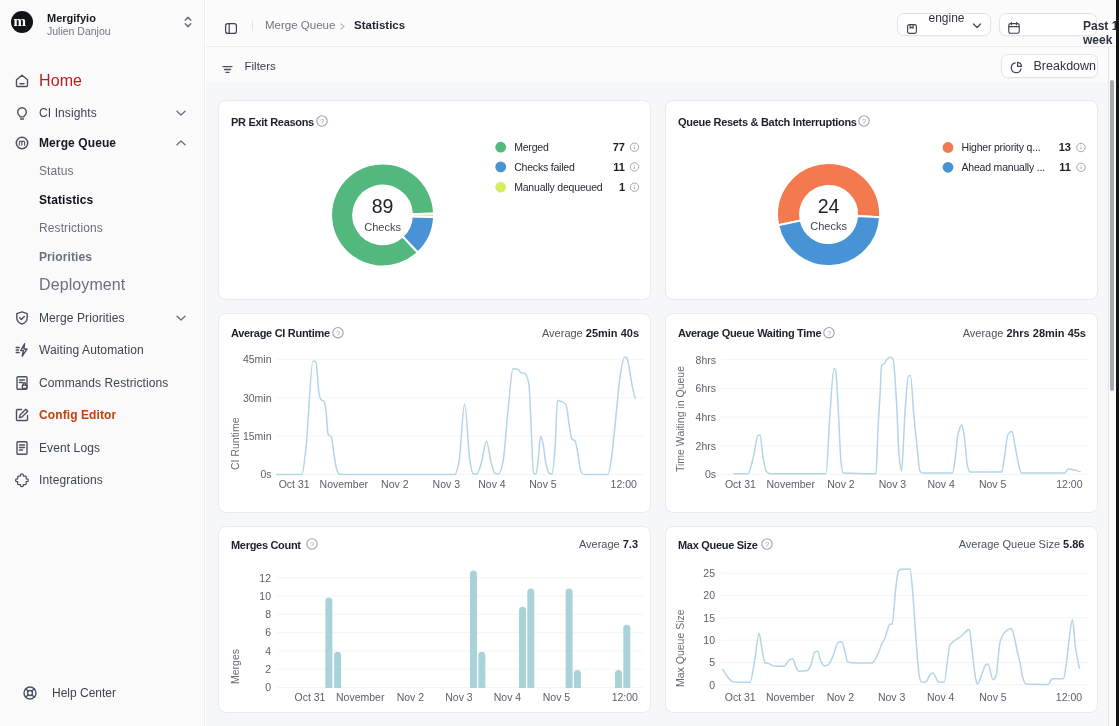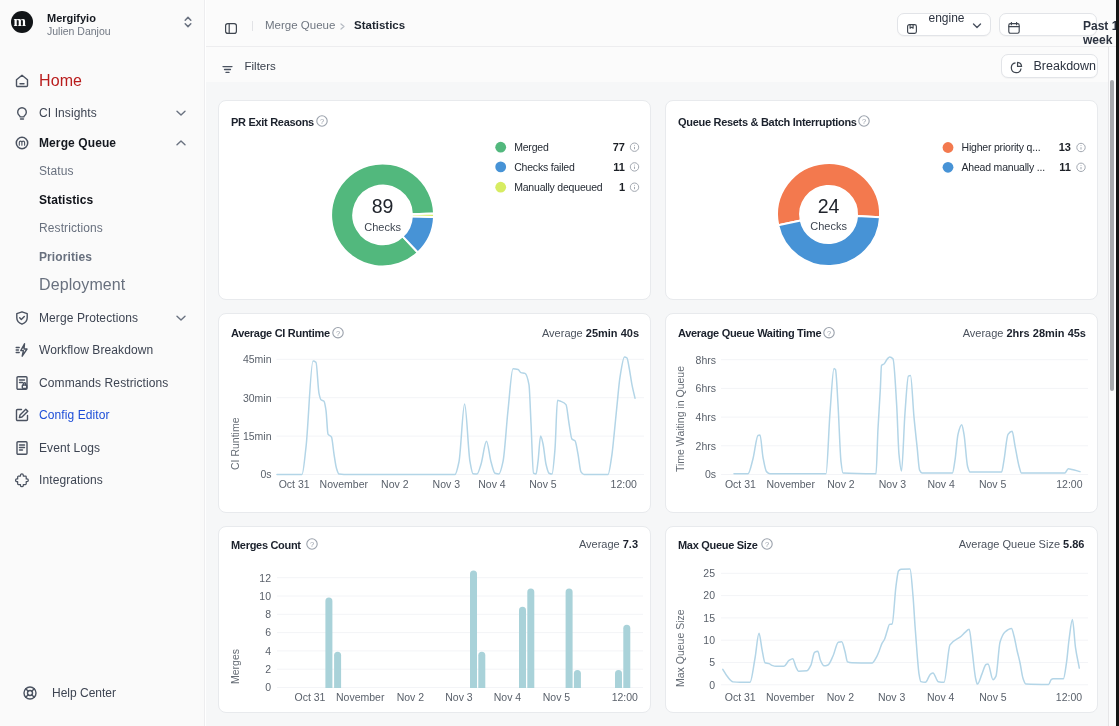--- a/index.html
+++ b/index.html
@@ -38,41 +38,41 @@
       </svg>
       <div style="position:absolute;left:39px;top:163px;font-size:12px;line-height:16px;font-weight:normal;color:#68707e;letter-spacing:0.1px">Status</div>
       <div style="position:absolute;left:39px;top:191.5px;font-size:12px;line-height:16px;font-weight:bold;color:#0f1219;letter-spacing:0.1px">Statistics</div>
       <div style="position:absolute;left:39px;top:220px;font-size:12px;line-height:16px;font-weight:normal;color:#68707e;letter-spacing:0.1px">Restrictions</div>
       <div style="position:absolute;left:39px;top:248.5px;font-size:12px;line-height:16px;font-weight:bold;color:#68707e;letter-spacing:0.1px">Priorities</div>
       <div style="position:absolute;left:39px;top:277px;font-size:16px;line-height:16px;font-weight:normal;color:#68707e;letter-spacing:0.1px">Deployment</div>
       <div style="position:absolute;left:14px;top:309.5px;width:16px;height:16px"><svg width="16" height="16" viewBox="0 0 16 16" fill="none" stroke="#4a5260" stroke-width="1.4" stroke-linecap="round" stroke-linejoin="round" xmlns="http://www.w3.org/2000/svg">
           <path d="M8 1.8 13.2 3.6v4.2c0 3.2-2.2 5.3-5.2 6.4-3-1.1-5.2-3.2-5.2-6.4V3.6z"></path>
           <path d="M5.7 7.8l1.6 1.6 3-3"></path>
         </svg></div>
-      <div style="position:absolute;left:39px;top:309.5px;font-size:12px;line-height:16px;font-weight:normal;color:#3d4452;letter-spacing:0.1px">Merge Protections</div>
+      <div style="position:absolute;left:39px;top:309.5px;font-size:12px;line-height:16px;font-weight:normal;color:#3d4452;letter-spacing:0.1px">Merge Priorities</div>
       <svg style="position:absolute;left:176px;top:313.5px" width="10" height="8" viewBox="0 0 10 8" fill="none" stroke="#6a7280" stroke-width="1.4" stroke-linecap="round" stroke-linejoin="round">
         <path d="M1 2.2 5 6 9 2.2"></path>
       </svg>
       <div style="position:absolute;left:14px;top:342px;width:16px;height:16px"><svg width="16" height="16" viewBox="0 0 16 16" fill="none" stroke="#4a5260" stroke-width="1.4" stroke-linecap="round" stroke-linejoin="round" xmlns="http://www.w3.org/2000/svg">
           <path d="M2.2 5.5h3M2.2 8h2.2M2.2 10.5h3"></path>
           <path d="M10.5 1.8 6.8 8.6h2.6l-1.2 5.6 4.8-7.2H10z"></path>
         </svg></div>
-      <div style="position:absolute;left:39px;top:342px;font-size:12px;line-height:16px;font-weight:normal;color:#3d4452;letter-spacing:0.1px">Workflow Breakdown</div>
+      <div style="position:absolute;left:39px;top:342px;font-size:12px;line-height:16px;font-weight:normal;color:#3d4452;letter-spacing:0.1px">Waiting Automation</div>
       <div style="position:absolute;left:14px;top:374.5px;width:16px;height:16px"><svg width="16" height="16" viewBox="0 0 16 16" fill="none" stroke="#4a5260" stroke-width="1.4" stroke-linecap="round" stroke-linejoin="round" xmlns="http://www.w3.org/2000/svg">
           <path d="M3 2.8a1 1 0 0 1 1-1h8a1 1 0 0 1 1 1v10.4a1 1 0 0 1-1 1H4a1 1 0 0 1-1-1z"></path>
           <path d="M5.5 5h5M5.5 7.5h3"></path>
           <rect x="8.3" y="10" width="4.4" height="3.4" rx="0.8" fill="#fafafa"></rect>
           <path d="M9.3 10v-1a1.2 1.2 0 0 1 2.4 0v1"></path>
         </svg></div>
       <div style="position:absolute;left:39px;top:374.5px;font-size:12px;line-height:16px;font-weight:normal;color:#3d4452;letter-spacing:0.1px">Commands Restrictions</div>
       <div style="position:absolute;left:14px;top:407px;width:16px;height:16px"><svg width="16" height="16" viewBox="0 0 16 16" fill="none" stroke="#4a5260" stroke-width="1.4" stroke-linecap="round" stroke-linejoin="round" xmlns="http://www.w3.org/2000/svg">
           <path d="M13.5 8.5v4a1 1 0 0 1-1 1h-9a1 1 0 0 1-1-1v-9a1 1 0 0 1 1-1h4"></path>
           <path d="M11.8 2.2l2 2L8 10l-2.6.6L6 8z"></path>
         </svg></div>
-      <div style="position:absolute;left:39px;top:407px;font-size:12px;line-height:16px;font-weight:normal;color:#1d4ed8;letter-spacing:0.1px">Config Editor</div>
+      <div style="position:absolute;left:39px;top:407px;font-size:12px;line-height:16px;font-weight:bold;color:#c2410c;letter-spacing:0.1px">Config Editor</div>
       <div style="position:absolute;left:14px;top:439.5px;width:16px;height:16px"><svg width="16" height="16" viewBox="0 0 16 16" fill="none" stroke="#4a5260" stroke-width="1.4" stroke-linecap="round" stroke-linejoin="round" xmlns="http://www.w3.org/2000/svg">
           <rect x="3" y="1.8" width="10" height="12.4" rx="1"></rect>
           <path d="M5.5 5h5M5.5 7.5h5M5.5 10h3"></path>
         </svg></div>
       <div style="position:absolute;left:39px;top:439.5px;font-size:12px;line-height:16px;font-weight:normal;color:#3d4452;letter-spacing:0.1px">Event Logs</div>
       <div style="position:absolute;left:14px;top:472px;width:16px;height:16px"><svg width="16" height="16" viewBox="0 0 16 16" fill="none" stroke="#4a5260" stroke-width="1.4" stroke-linecap="round" stroke-linejoin="round" xmlns="http://www.w3.org/2000/svg">
           <path d="M6 2.6c0-.9.8-1.5 1.6-1.5.9 0 1.6.6 1.6 1.5v.9h2.4a.9.9 0 0 1 .9.9v2.3h.9c.9 0 1.5.8 1.5 1.6 0 .9-.6 1.6-1.5 1.6h-.9v2.4a.9.9 0 0 1-.9.9h-2.4v.9c0 .9-.7 1.5-1.6 1.5-.8 0-1.6-.6-1.6-1.5v-.9H3.7a.9.9 0 0 1-.9-.9v-2.4h-.9c-.9 0-1.5-.7-1.5-1.6 0-.8.6-1.6 1.5-1.6h.9V4.4a.9.9 0 0 1 .9-.9H6z" transform="translate(1.2 1) scale(0.88)"></path>
         </svg></div>
       <div style="position:absolute;left:39px;top:472px;font-size:12px;line-height:16px;font-weight:normal;color:#3d4452;letter-spacing:0.1px">Integrations</div>
       <div style="position:absolute;left:22px;top:685px;width:16px;height:16px"><svg width="16" height="16" viewBox="0 0 16 16" fill="none" stroke="#4a5260" stroke-width="1.4" stroke-linecap="round" stroke-linejoin="round" xmlns="http://www.w3.org/2000/svg">

